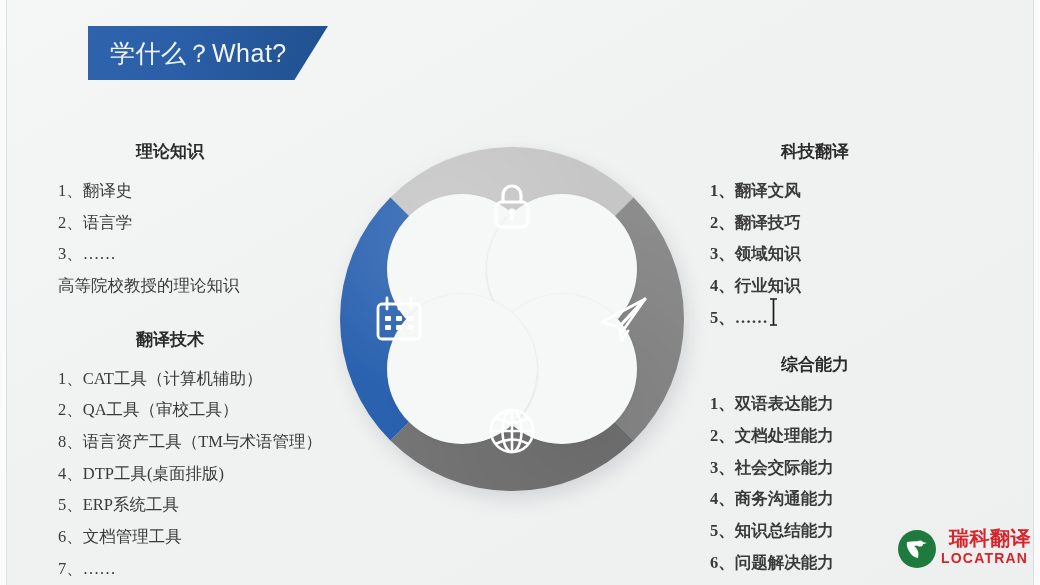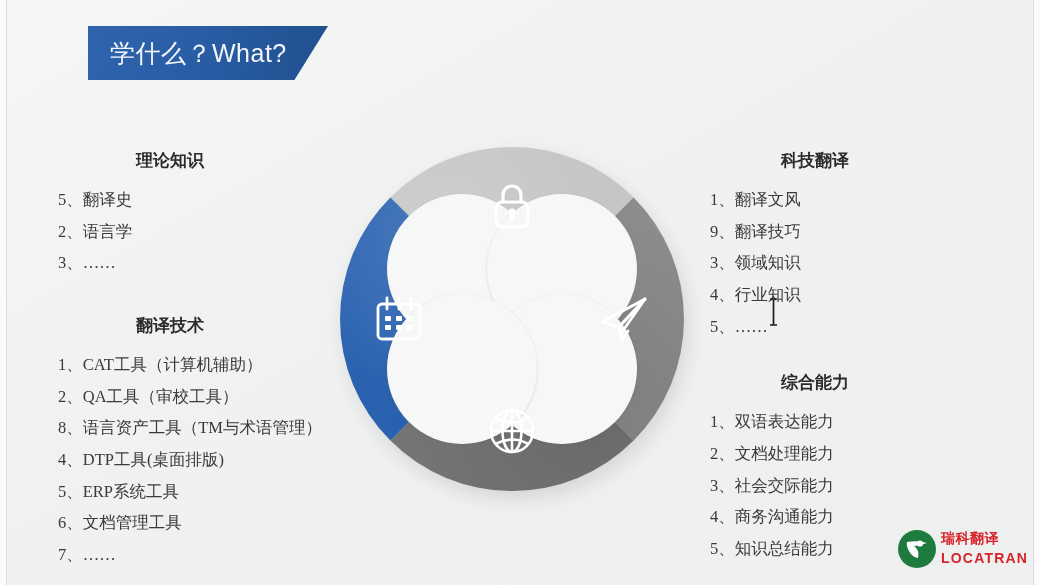--- a/index.html
+++ b/index.html
@@ -97,21 +97,21 @@
     font-size: 21px;
     font-family: "Liberation Sans", "DejaVu Sans", sans-serif;
     font-weight: 400;
   }
 
   
   .column { position: absolute; }
   #left-column  { left: 30px;  top: 140px; width: 330px; }
   #right-column { left: 700px; top: 140px; width: 300px; }
 
-  .section { margin-bottom: 4px; margin-top: 9px; }
+  .section { margin-bottom: 4px; }
 
   .section-heading {
     text-align: center;
     font-family: "Liberation Sans", "DejaVu Sans", sans-serif;
     font-weight: bold;
     font-size: 17px;
     color: #2b2b2b;
     margin-bottom: 12px;
   }
   #left-column .section-heading  { width: 280px; }
@@ -119,21 +119,21 @@
 
   .list { list-style: none; margin: 0; padding: 0; }
   .list-item {
     font-family: "Liberation Serif", "DejaVu Serif", serif;
     font-size: 16.5px;
     color: #3a3a3a;
     line-height: 1.92;
     white-space: nowrap;
   }
   #left-column .list-item  { padding-left: 28px; }
-  #right-column .list-item { padding-left: 10px; }
+  #right-column .list-item { padding-left: 10px; font-weight: bold; }
   .note-line {
     font-family: "Liberation Serif", "DejaVu Serif", serif;
     font-size: 16.5px;
     color: #3a3a3a;
     line-height: 1.92;
     padding-left: 28px;
     white-space: nowrap;
   }
 
   #gap-theory-tech { height: 22px; }
@@ -248,25 +248,26 @@
   }
   #logo-text {
     position: absolute;
     left: 44px;
     top: 0;
     width: 92px;
   }
   #logo-cn {
     font-family: "Liberation Sans", "DejaVu Sans", sans-serif;
     font-weight: bold;
-    font-size: 14px;
+    font-size: 20px;
     color: #d8232a;
     letter-spacing: .5px;
     line-height: 23px;
     white-space: nowrap;
+    margin-left: 8px;
   }
   #logo-en {
     font-family: "Liberation Sans", "DejaVu Sans", sans-serif;
     font-weight: bold;
     font-size: 14px;
     color: #d8232a;
     letter-spacing: 1.2px;
     line-height: 17px;
     white-space: nowrap;
   }
@@ -285,24 +286,25 @@
     <div id="banner-shape"></div>
     <div id="banner-label">学什么？What?</div>
   </div>
 
 
   <div class="column" id="left-column">
 
     <div class="section">
       <div class="section-heading">理论知识</div>
       <ul class="list">
-        <li class="list-item">5、翻译史</li>
+        <li class="list-item">1、翻译史</li>
         <li class="list-item">2、语言学</li>
         <li class="list-item">3、……</li>
       </ul>
+      <div class="note-line">高等院校教授的理论知识</div>
     </div>
 
     <div id="gap-theory-tech"></div>
 
     <div class="section">
       <div class="section-heading">翻译技术</div>
       <ul class="list">
         <li class="list-item">1、CAT工具（计算机辅助）</li>
         <li class="list-item">2、QA工具（审校工具）</li>
         <li class="list-item">8、语言资产工具（TM与术语管理）</li>
@@ -313,37 +315,38 @@
       </ul>
     </div>
   </div>
 
   <div class="column" id="right-column">
 
     <div class="section">
       <div class="section-heading">科技翻译</div>
       <ul class="list">
         <li class="list-item">1、翻译文风</li>
-        <li class="list-item">9、翻译技巧</li>
+        <li class="list-item">2、翻译技巧</li>
         <li class="list-item">3、领域知识</li>
         <li class="list-item">4、行业知识</li>
         <li class="list-item">5、……</li>
       </ul>
     </div>
 
     <div id="gap-tech-ability"></div>
 
     <div class="section">
       <div class="section-heading">综合能力</div>
       <ul class="list">
         <li class="list-item">1、双语表达能力</li>
         <li class="list-item">2、文档处理能力</li>
         <li class="list-item">3、社会交际能力</li>
         <li class="list-item">4、商务沟通能力</li>
         <li class="list-item">5、知识总结能力</li>
+        <li class="list-item">6、问题解决能力</li>
       </ul>
     </div>
   </div>
 
   <div id="diagram">
     <div id="diagram-shadow"></div>
 
     <div class="quadrant" id="quad-top"></div>
     <div class="quadrant" id="quad-right"></div>
     <div class="quadrant" id="quad-bottom"></div>

